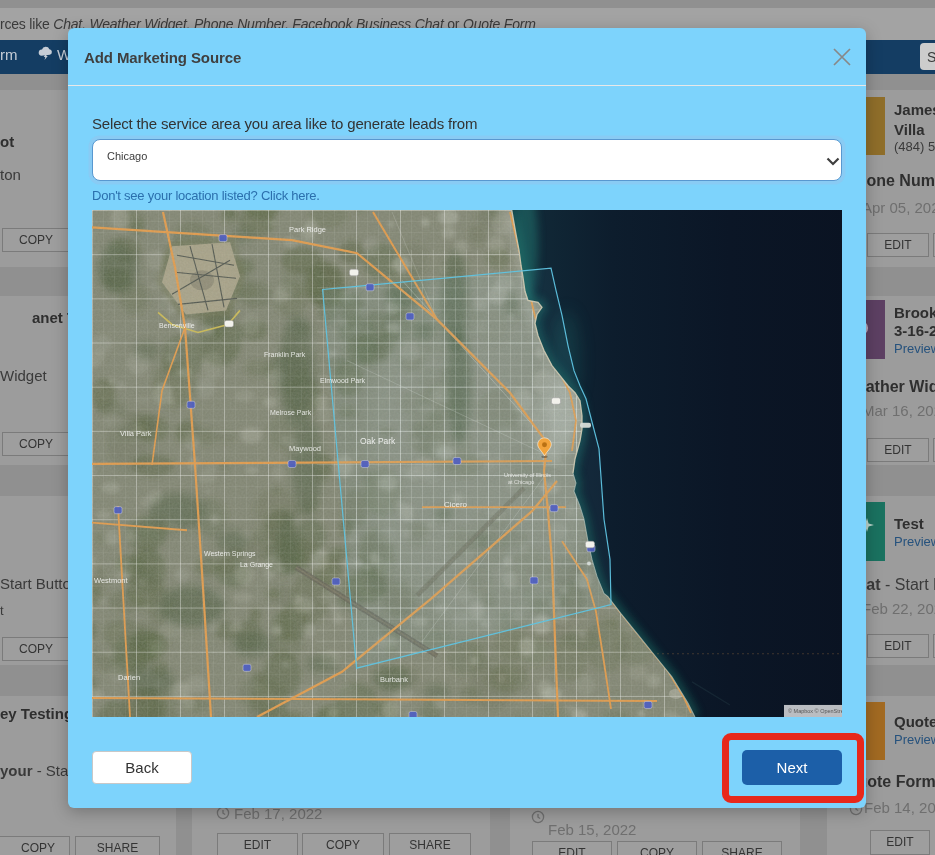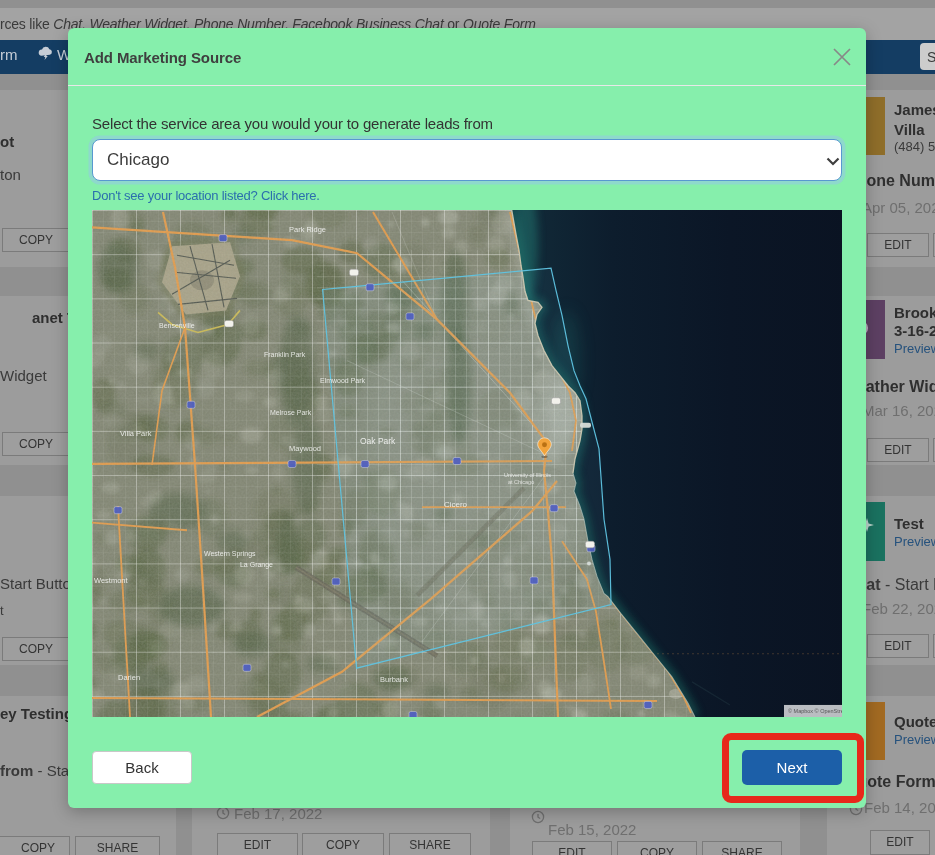--- a/index.html
+++ b/index.html
@@ -12,27 +12,27 @@
   .topstrip span { font-style:italic; }
   .navbar { left:0; top:40px; width:935px; height:34px; background:#143d63; color:#c6cdd6; font-size:15px; }
   .searchbox { left:920px; top:43px; width:20px; height:27px; background:#cccccc; border-radius:4px 0 0 4px; color:#3a3a3a; font-size:14px; }
   .card { background:#9c9c9c; position:absolute; }
   .gbtn { position:absolute; white-space:nowrap; border:1px solid #7b7b7b; color:#343434; font-size:12px; text-align:center; background:#9e9e9e; }
   .dimdate { color:#6f6f6f; font-size:15px; white-space:nowrap; }
   .dimlink { color:#26527d; font-size:13px; }
   .icon-sq { position:absolute; }
   .clock { position:absolute; }
   
-  .modal { left:68px; top:28px; width:798px; height:780px; background:#86efac; border-radius:6px; box-shadow:0 4px 16px rgba(0,0,0,0.25); position:absolute; }
+  .modal { left:68px; top:28px; width:798px; height:780px; background:#7dd3fc; border-radius:6px; box-shadow:0 4px 16px rgba(0,0,0,0.25); position:absolute; }
   .mhead { position:absolute; left:0; top:0; width:798px; height:58px; border-bottom:1px solid #e8e8e8; }
   .mtitle { position:absolute; left:16px; top:21px; font-size:15px; font-weight:bold; color:#3f3f3f; letter-spacing:-0.1px; }
   .mclose { position:absolute; left:758px; top:13px; width:32px; height:32px; }
   .mquestion { position:absolute; left:24px; top:87px; font-size:15px; color:#333; letter-spacing:-0.18px; }
   .mselect { position:absolute; left:24px; top:111px; width:750px; height:42px; background:#fff; border:1.5px solid #5898d0; border-radius:8px; box-shadow:0 0 0 3.5px rgba(150,195,235,0.5); }
-  .mselect .val { position:absolute; left:14px; top:10px; font-size:17px; color:#3c3c3c; }
+  .mselect .val { position:absolute; left:14px; top:10px; font-size:11px; color:#3c3c3c; }
   .mlink { position:absolute; left:24px; top:160px; font-size:13px; color:#2b6fad; letter-spacing:-0.24px; }
   .mapwrap { position:absolute; left:24px; top:182px; width:880px; height:507px; }
   .backbtn { position:absolute; left:24px; top:723px; width:100px; height:33px; border:1px solid #c8c8c8; border-radius:4px; font-size:15px; color:#333; text-align:center; line-height:31px; background:#fff; }
   .nextbtn { position:absolute; left:674px; top:722px; width:100px; height:35px; background:#1c5fa8; border-radius:5px; font-size:15px; color:#fff; text-align:center; line-height:35px; }
   .redrect { position:absolute; left:654px; top:705px; width:142px; height:70px; border:7px solid #e7281b; border-radius:9px; }
 </style>
 </head>
 <body>
 
 <div class="abs topstrip">
@@ -57,21 +57,21 @@
 <div class="abs b" style="left:0;top:101px;font-size:15px;color:#2f2f2f;margin-top:32px;">ot</div>
 <div class="abs" style="left:0;top:166px;font-size:15px;color:#3a3a3a;">ton</div>
 <div class="gbtn" style="left:2px;top:228px;width:68px;height:24px;line-height:22px;">COPY</div>
 <div class="abs b" style="left:0;top:309px;font-size:15px;color:#2f2f2f;margin-left:32px;">anet Test</div>
 <div class="abs" style="left:0;top:367px;font-size:15px;color:#3a3a3a;">Widget</div>
 <div class="gbtn" style="left:2px;top:432px;width:68px;height:24px;line-height:22px;">COPY</div>
 <div class="abs" style="left:0;top:575px;font-size:15px;color:#3a3a3a;">Start Button</div>
 <div class="abs" style="left:0;top:603px;font-size:13px;color:#3a3a3a;">t</div>
 <div class="gbtn" style="left:2px;top:637px;width:68px;height:24px;line-height:22px;">COPY</div>
 <div class="abs b" style="left:0;top:705px;font-size:15px;color:#2f2f2f;">ey Testing</div>
-<div class="abs" style="left:0;top:762px;font-size:15px;color:#3a3a3a;"><span class="b">from</span> - Start</div>
+<div class="abs" style="left:0;top:762px;font-size:15px;color:#3a3a3a;"><span class="b">your</span> - Start</div>
 <div class="gbtn" style="left:-7px;top:836px;width:77px;height:24px;line-height:22px;text-align:right;padding-right:14px;">COPY</div>
 <div class="gbtn" style="left:75px;top:836px;width:85px;height:24px;line-height:22px;">SHARE</div>
 
 <div class="card" style="left:192px;top:696px;width:298px;height:159px;"></div>
 <div class="card" style="left:510px;top:696px;width:290px;height:159px;"></div>
 <div class="abs dimdate" style="left:234px;top:805px;">Feb 17, 2022</div>
 <svg class="clock" style="left:216px;top:806px;" width="14" height="14" viewBox="0 0 14 14">
     <circle cx="7" cy="7" r="5.6" fill="none" stroke="#6f6f6f" stroke-width="1.3"></circle>
     <path d="M7 4 v3.2 l2.2 1.3" fill="none" stroke="#6f6f6f" stroke-width="1.3"></path>
   </svg>
@@ -142,21 +142,21 @@
     <path d="M7 4 v3.2 l2.2 1.3" fill="none" stroke="#6f6f6f" stroke-width="1.3"></path>
   </svg>
 <div class="gbtn" style="left:870px;top:830px;width:60px;height:25px;line-height:23px;">EDIT</div>
 
 <div class="modal">
   <div class="mhead"></div>
   <div class="mtitle">Add Marketing Source</div>
   <svg class="mclose" viewBox="0 0 32 32">
       <path d="M8 8 L24 24 M24 8 L8 24" stroke="#888" stroke-width="1.7" fill="none"></path>
     </svg>
-  <div class="mquestion">Select the service area you would your to generate leads from</div>
+  <div class="mquestion">Select the service area you area like to generate leads from</div>
   <div class="mselect">
     <div class="val">Chicago</div>
     <svg class="abs" style="left:733px;top:17px;" width="14" height="9" viewBox="0 0 14 9">
         <path d="M1.5 1.5 L7 7 L12.5 1.5" fill="none" stroke="#3f3f3f" stroke-width="2.2"></path>
       </svg>
   </div>
   <div class="mlink">Don't see your location listed? Click here.</div>
   <div class="mapwrap">
       <svg width="750" height="507" viewBox="0 0 750 505" preserveAspectRatio="none" style="display:block">
 <defs>

